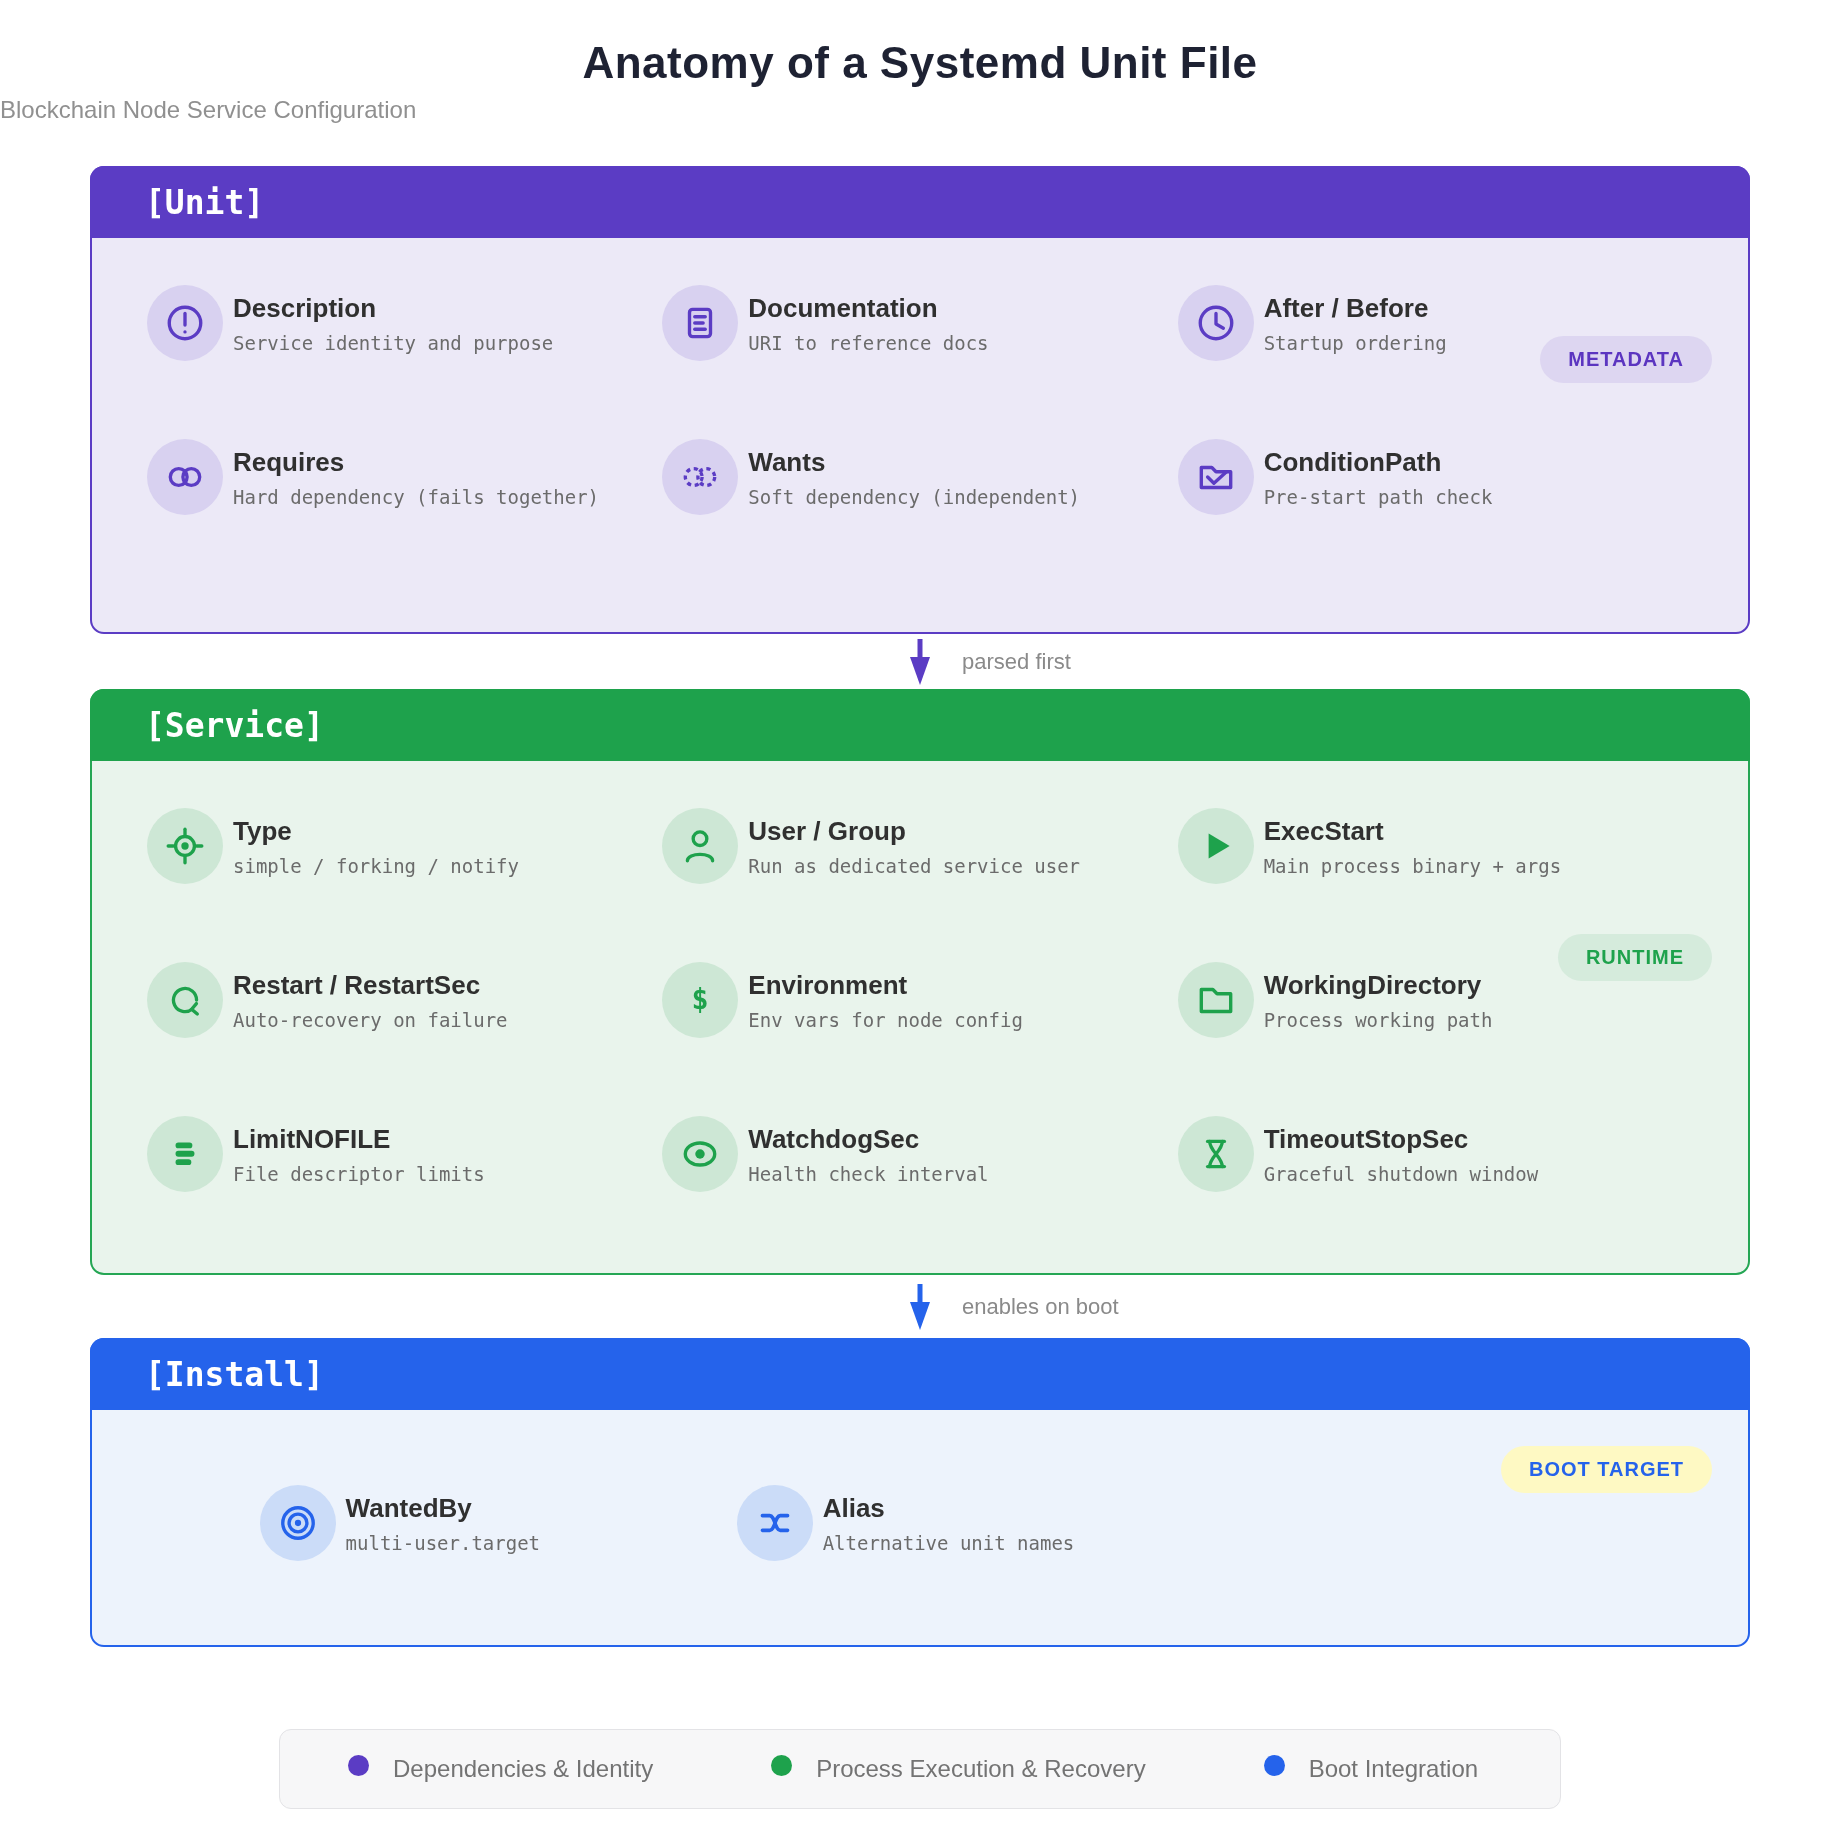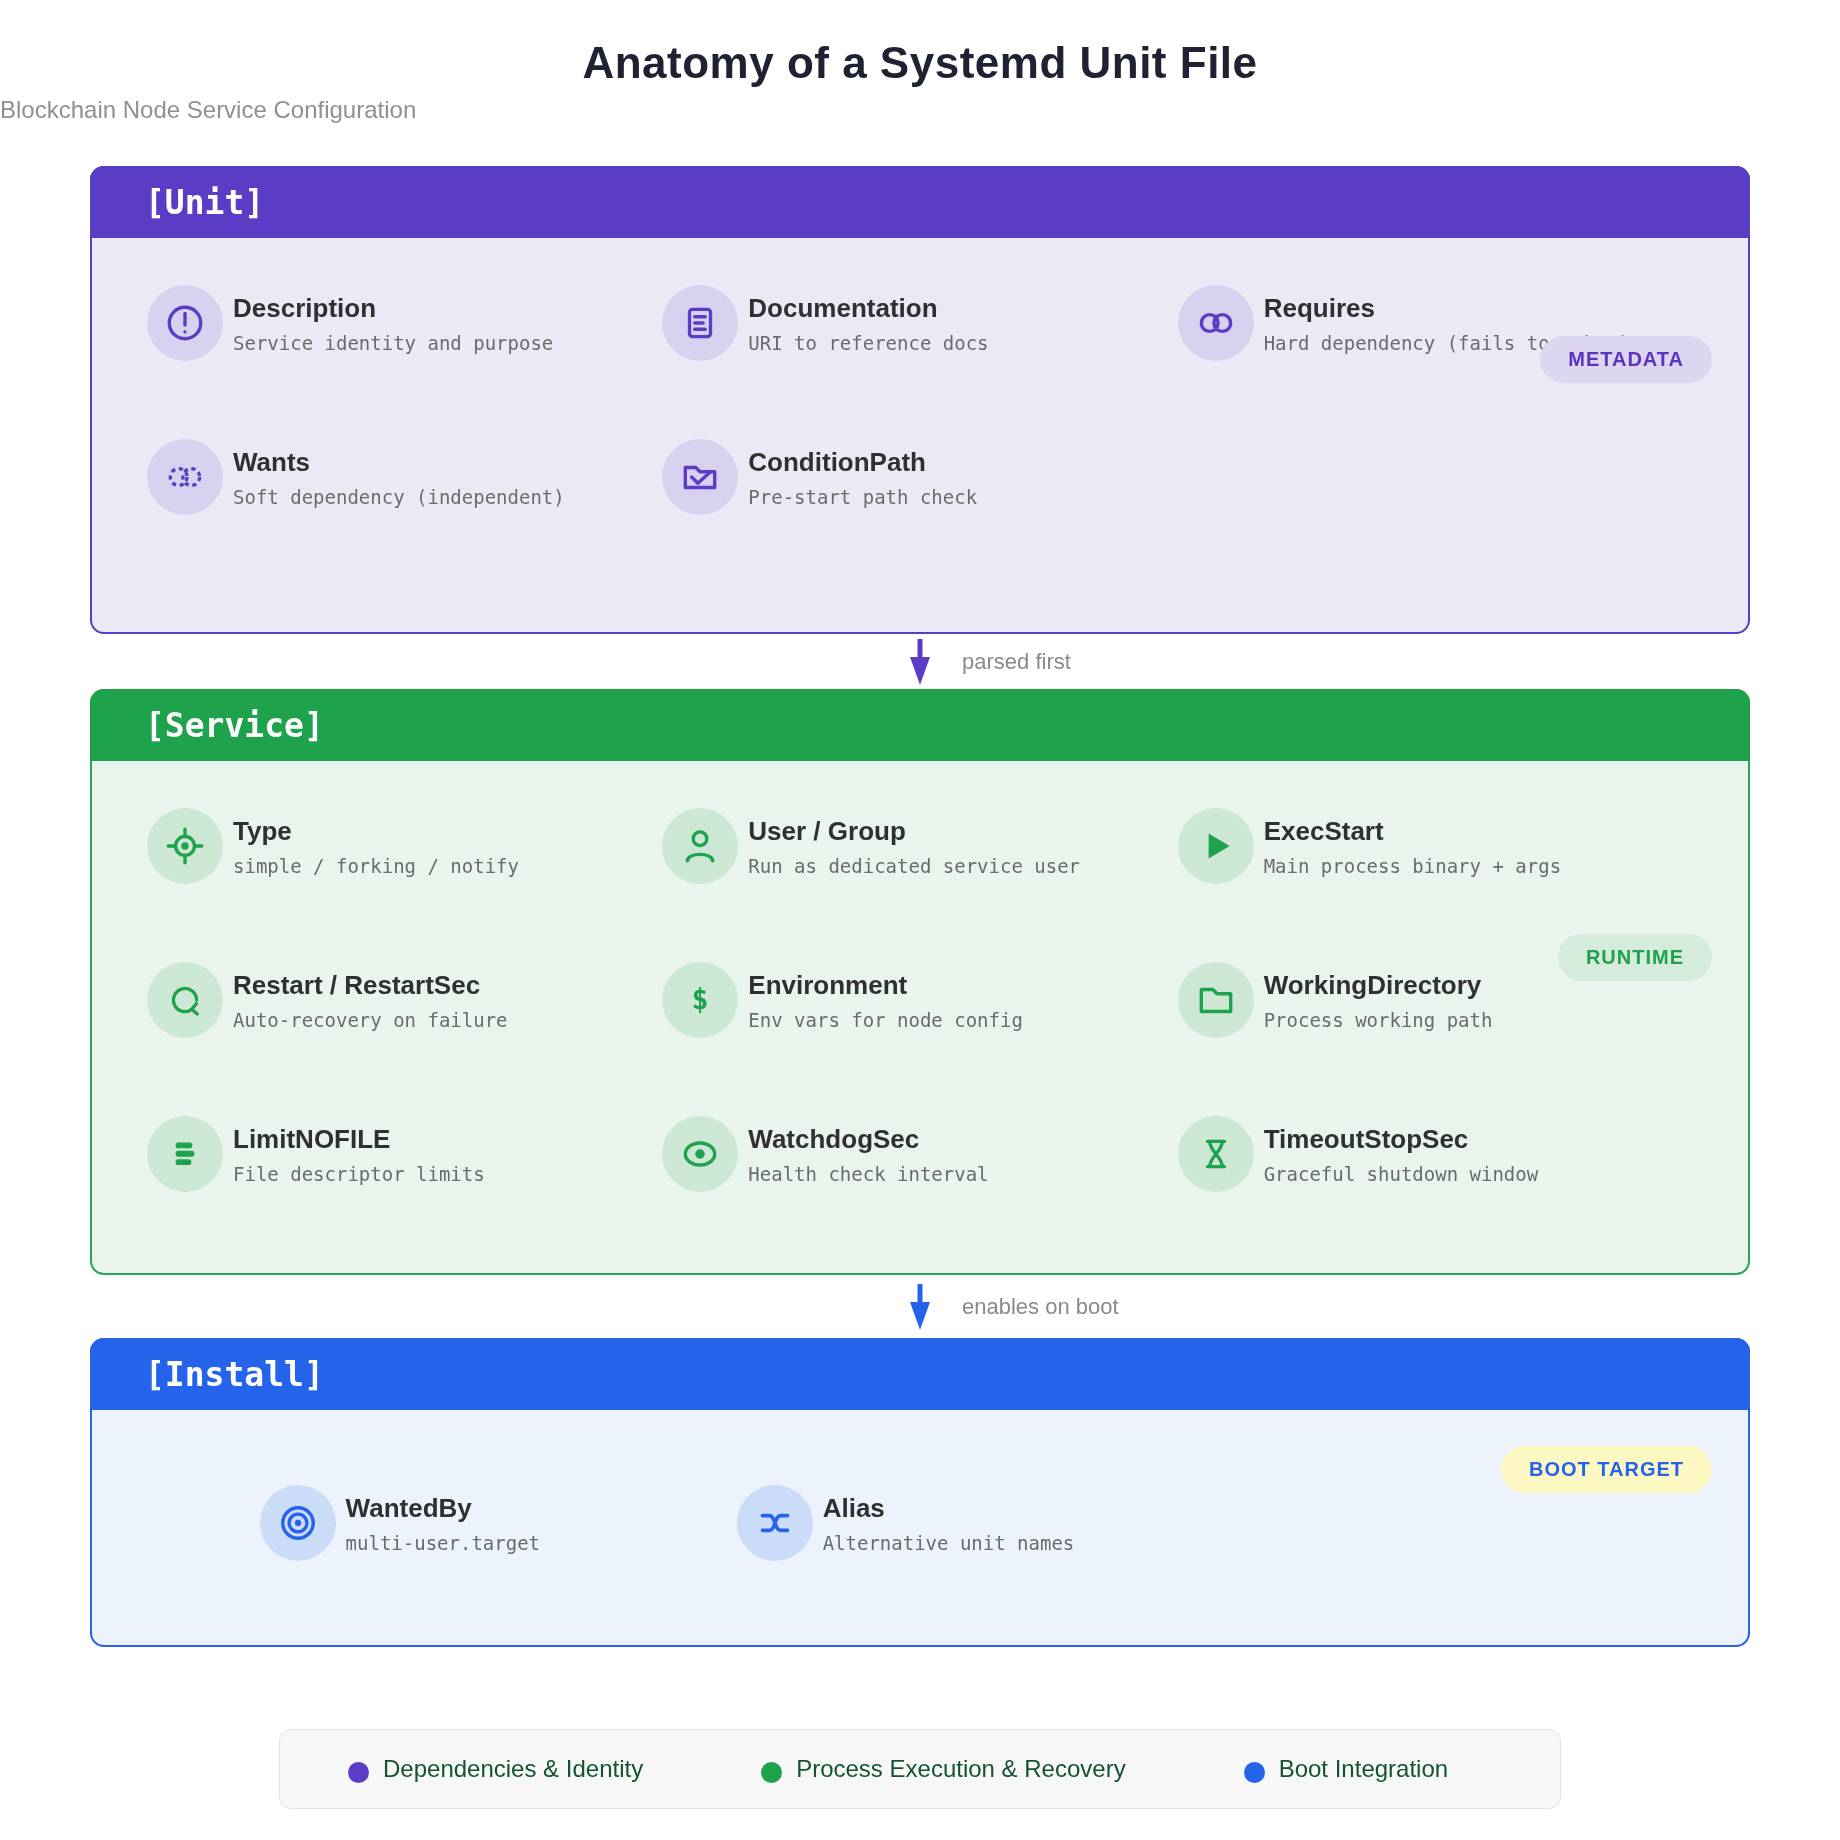--- a/index.html
+++ b/index.html
@@ -42,21 +42,21 @@
   .service .badge { top: 243px; background: #D5EBDC; color: #1EA24C; }
   .install .badge { top: 106px; background: #fef9c3; color: #2563EB; }
 
   .arrow-row { position: relative; height: 55px; display: flex; align-items: center; justify-content: center; }
   .arrow-row.second { height: 63px; }
   .arrow-label { position: absolute; left: calc(50% + 42px); font-size: 22px; color: #8a8a8a; }
 
   .legend { width: 1282px; height: 80px; margin: 82px auto 0 auto; background: #f7f7f8;
             border: 1px solid #e3e3e6; border-radius: 12px;
             display: flex; align-items: center; gap: 118px; padding-left: 68px; }
-  .legend-item { display: flex; align-items: flex-end; gap: 14px; font-size: 24px; color: #14532d; }
+  .legend-item { display: flex; align-items: flex-start; gap: 24px; font-size: 24px; color: #737373; }
   .dot { width: 21px; height: 21px; border-radius: 50%; }
   .dot.purple { background: #5B3CC4; }
   .dot.green  { background: #1EA24C; }
   .dot.blue   { background: #2563EB; }
 
   svg { display: block; }
 </style>
 </head>
 <body>
 
@@ -90,20 +90,32 @@
           <line x1="15" y1="20" x2="23" y2="20" stroke-linecap="round"></line>
           <line x1="15" y1="26" x2="25" y2="26" stroke-linecap="round"></line>
         </svg>
       </span>
       <div class="itext">
         <div class="ititle">Documentation</div>
         <div class="idesc">URI to reference docs</div>
       </div>
     </div>
 
+    <div class="item">
+      <span class="bubble">
+        <svg width="42" height="42" viewBox="0 0 40 40" fill="none" stroke="currentColor" stroke-width="3.2">
+          <circle cx="20" cy="20" r="15"></circle>
+          <polyline points="20,11 20,21 27,25" stroke-linecap="round" stroke-linejoin="round"></polyline>
+        </svg>
+      </span>
+      <div class="itext">
+        <div class="ititle">After / Before</div>
+        <div class="idesc">Startup ordering</div>
+      </div>
+    </div>
 
     <div class="item">
       <span class="bubble">
         <svg width="42" height="42" viewBox="0 0 40 40" fill="none" stroke="currentColor" stroke-width="3.2">
           <circle cx="14" cy="20" r="8"></circle>
           <circle cx="26" cy="20" r="8"></circle>
         </svg>
       </span>
       <div class="itext">
         <div class="ititle">Requires</div>

